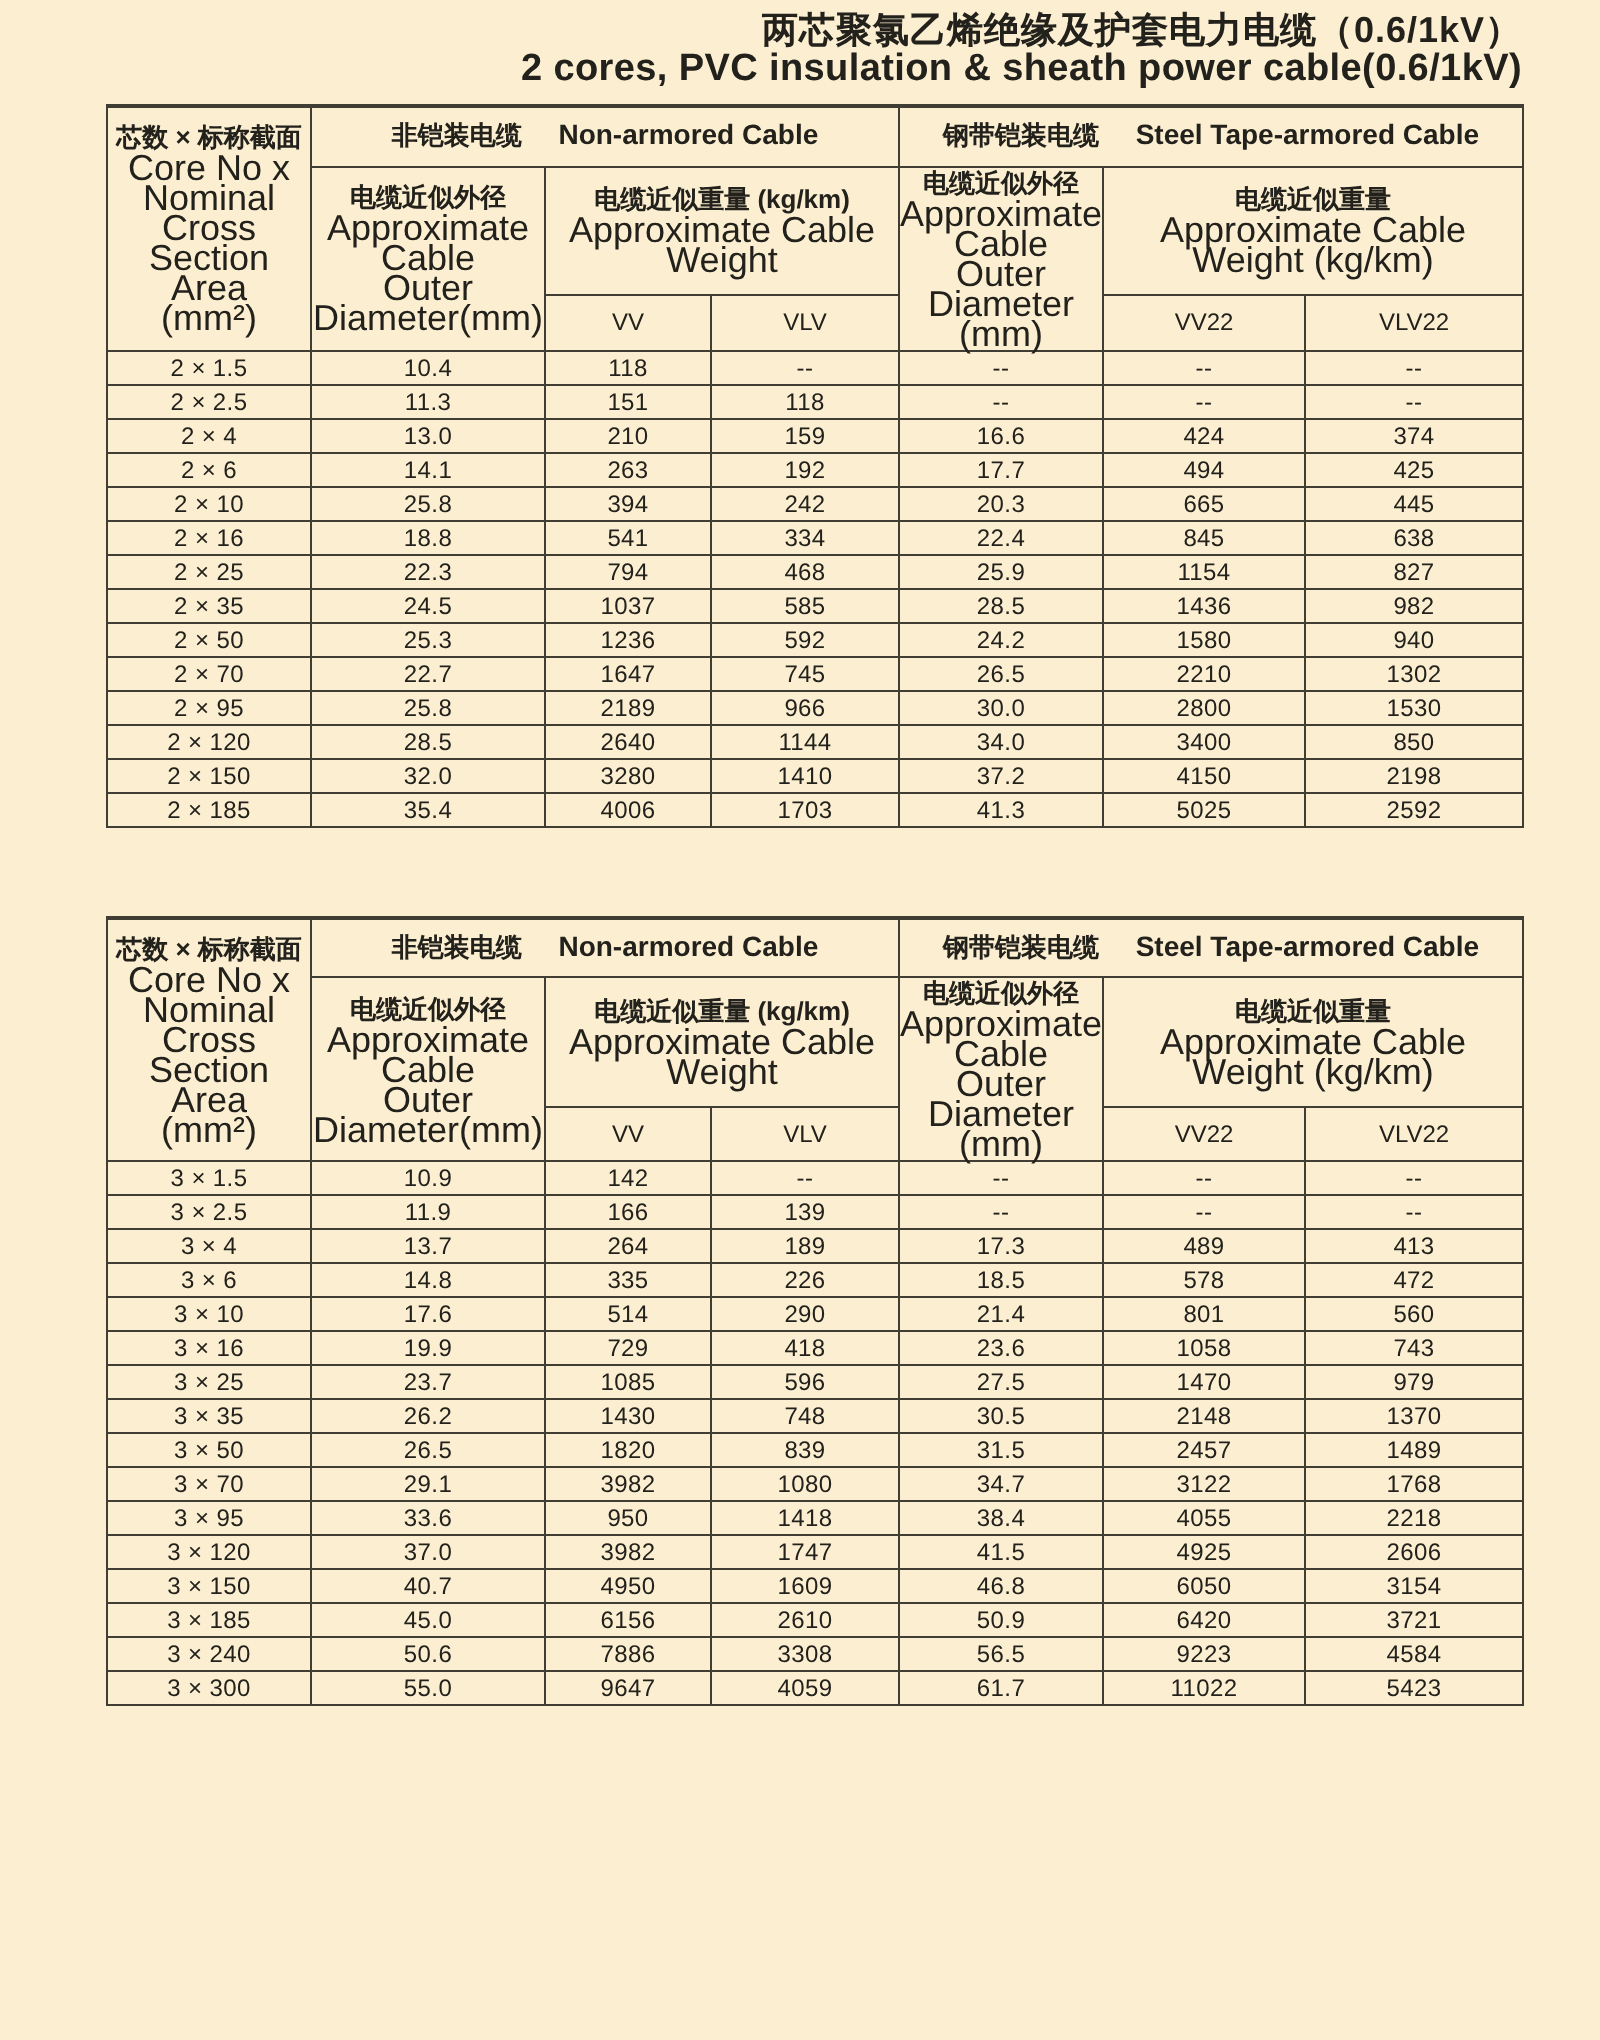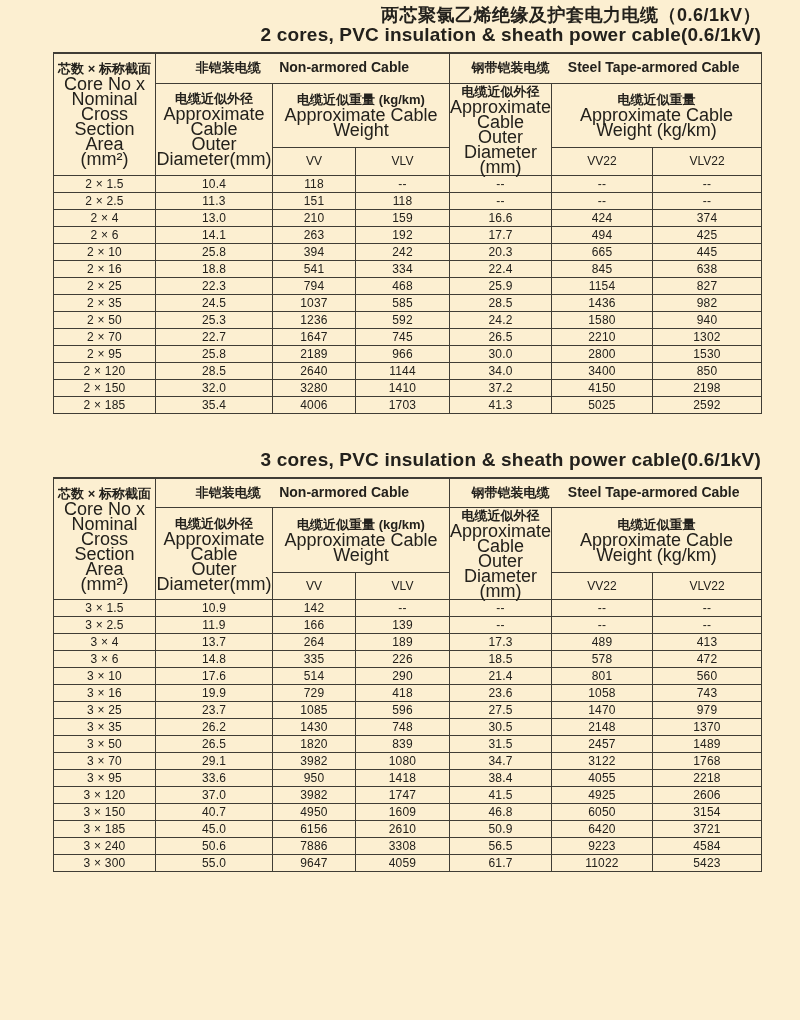--- a/index.html
+++ b/index.html
@@ -251,21 +251,20 @@
             <td>41.3</td>
             <td>5025</td>
             <td>2592</td>
           </tr>
         </tbody>
     </table>
   </section>
 
   <section class="section-2">
     <div class="titles">
-      <div class="title-en">3 cores, PVC insulation &amp; sheath power cable(0.6/1kV)</div>
     </div>
 
     <table class="spec-table">
       <colgroup>
         <col style="width:102px">
           <col style="width:117px">
           <col style="width:83px">
           <col style="width:94px">
         <col style="width:102px">
           <col style="width:101px">

